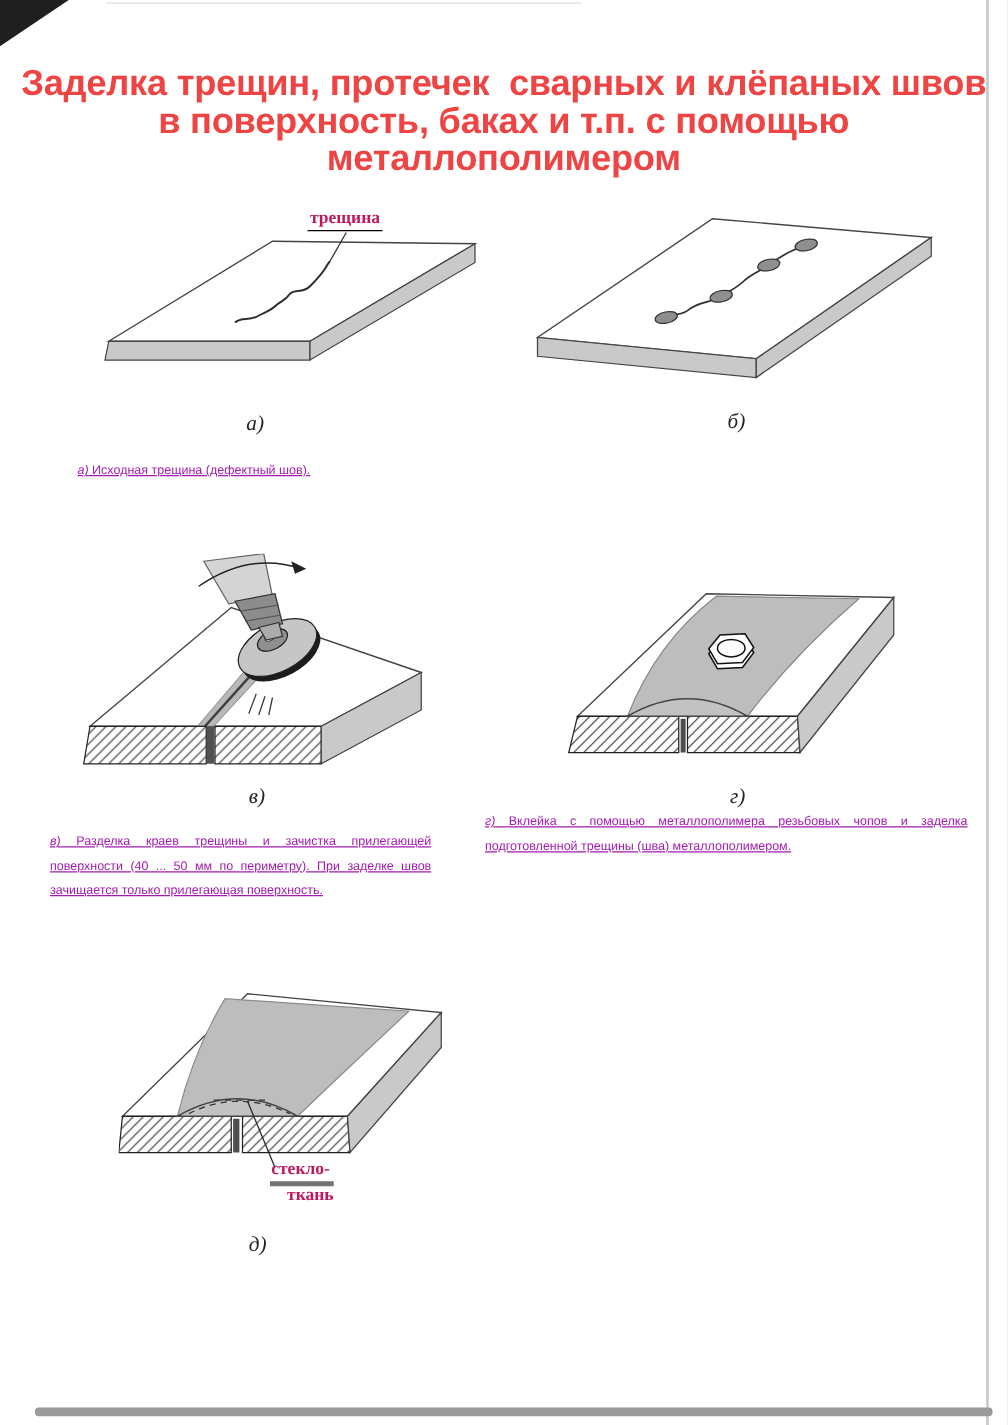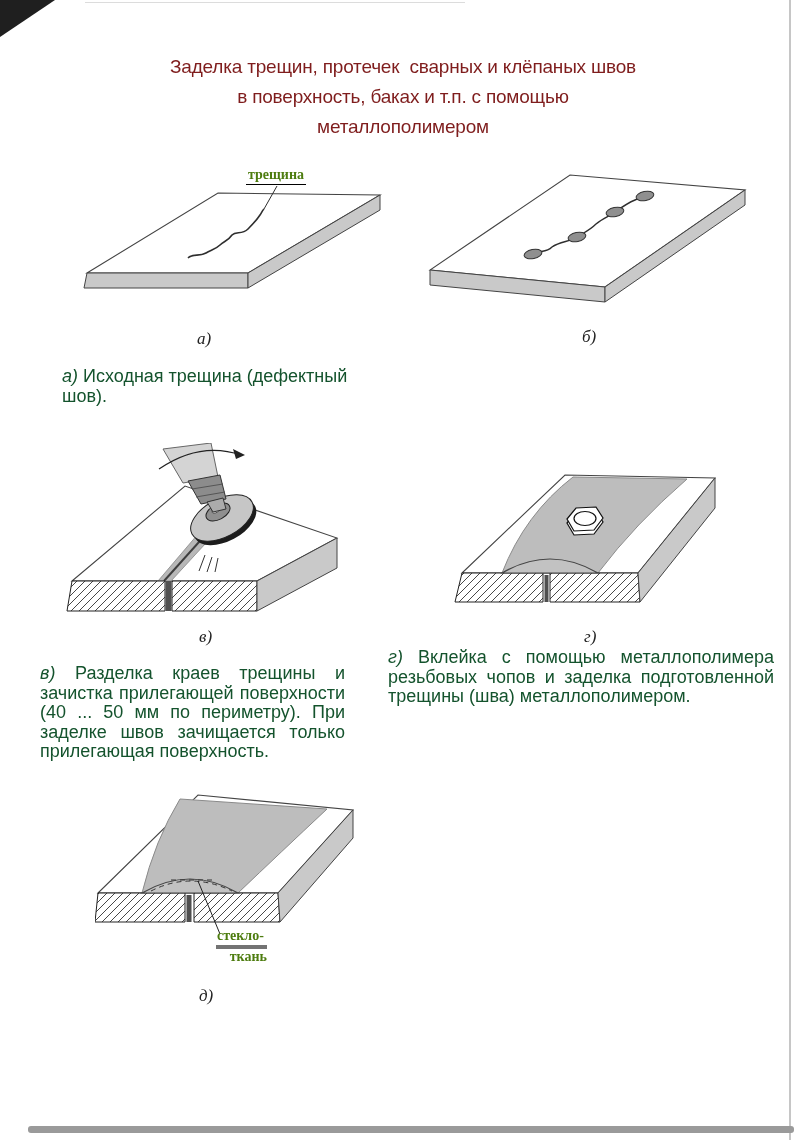--- a/index.html
+++ b/index.html
@@ -4,44 +4,45 @@
 <style>
   html,body{margin:0;padding:0;background:#e9e9e9;}
   .page{
     position:relative;width:806px;height:1140px;margin:0 auto;
     background:#ffffff;overflow:hidden;
     font-family:"Liberation Sans",sans-serif;color:#1a1a1a;
   }
   
   .title{
     position:absolute;left:0;top:52px;width:806px;text-align:center;
-    font-weight:normal;font-size:19px;line-height:30px;letter-spacing:-0.2px;
-    color:#7f1d1d;
+    font-weight:bold;font-size:29px;line-height:30px;letter-spacing:-0.2px;
+    color:#ef4444;
   }
   .title div{white-space:pre;}
   
   .cap{
-    position:absolute;font-size:18px;line-height:19.5px;color:#14532d;
+    position:absolute;font-size:10px;line-height:19.5px;color:#a21caf;
     text-align:justify;
+    text-decoration:underline;
   }
   .cap .lead{font-style:italic;}
   .cap-a{left:62px;top:367px;width:320px;text-align:left;}
   .cap-b{left:388px;top:364px;width:386px;}
   .cap-v{left:40px;top:664px;width:305px;}
   .cap-g{left:388px;top:648px;width:386px;}
   .cap-d{left:388px;top:802px;width:386px;}
   
   .fig-letter{
     position:absolute;font-family:"Liberation Serif",serif;font-style:italic;
     font-size:17px;color:#222;
   }
   
   .ann{
     position:absolute;font-family:"Liberation Serif",serif;font-weight:bold;
-    font-size:14px;line-height:16px;color:#4d7c0f;
+    font-size:14px;line-height:16px;color:#be185d;
   }
   .ann-crack{border-bottom:1.5px solid #000;padding:0 2px 1px 2px;}
   .ann-glass .l1{border-bottom:4px solid #737373;padding:0 3px 1px 1px;}
   .ann-glass .l2{padding-left:6px;text-align:right;}
   .figure{position:absolute;}
   
   .corner-wedge{
     position:absolute;left:0;top:0;width:0;height:0;
     border-top:37px solid #1f1f1f;border-right:55px solid transparent;
   }

